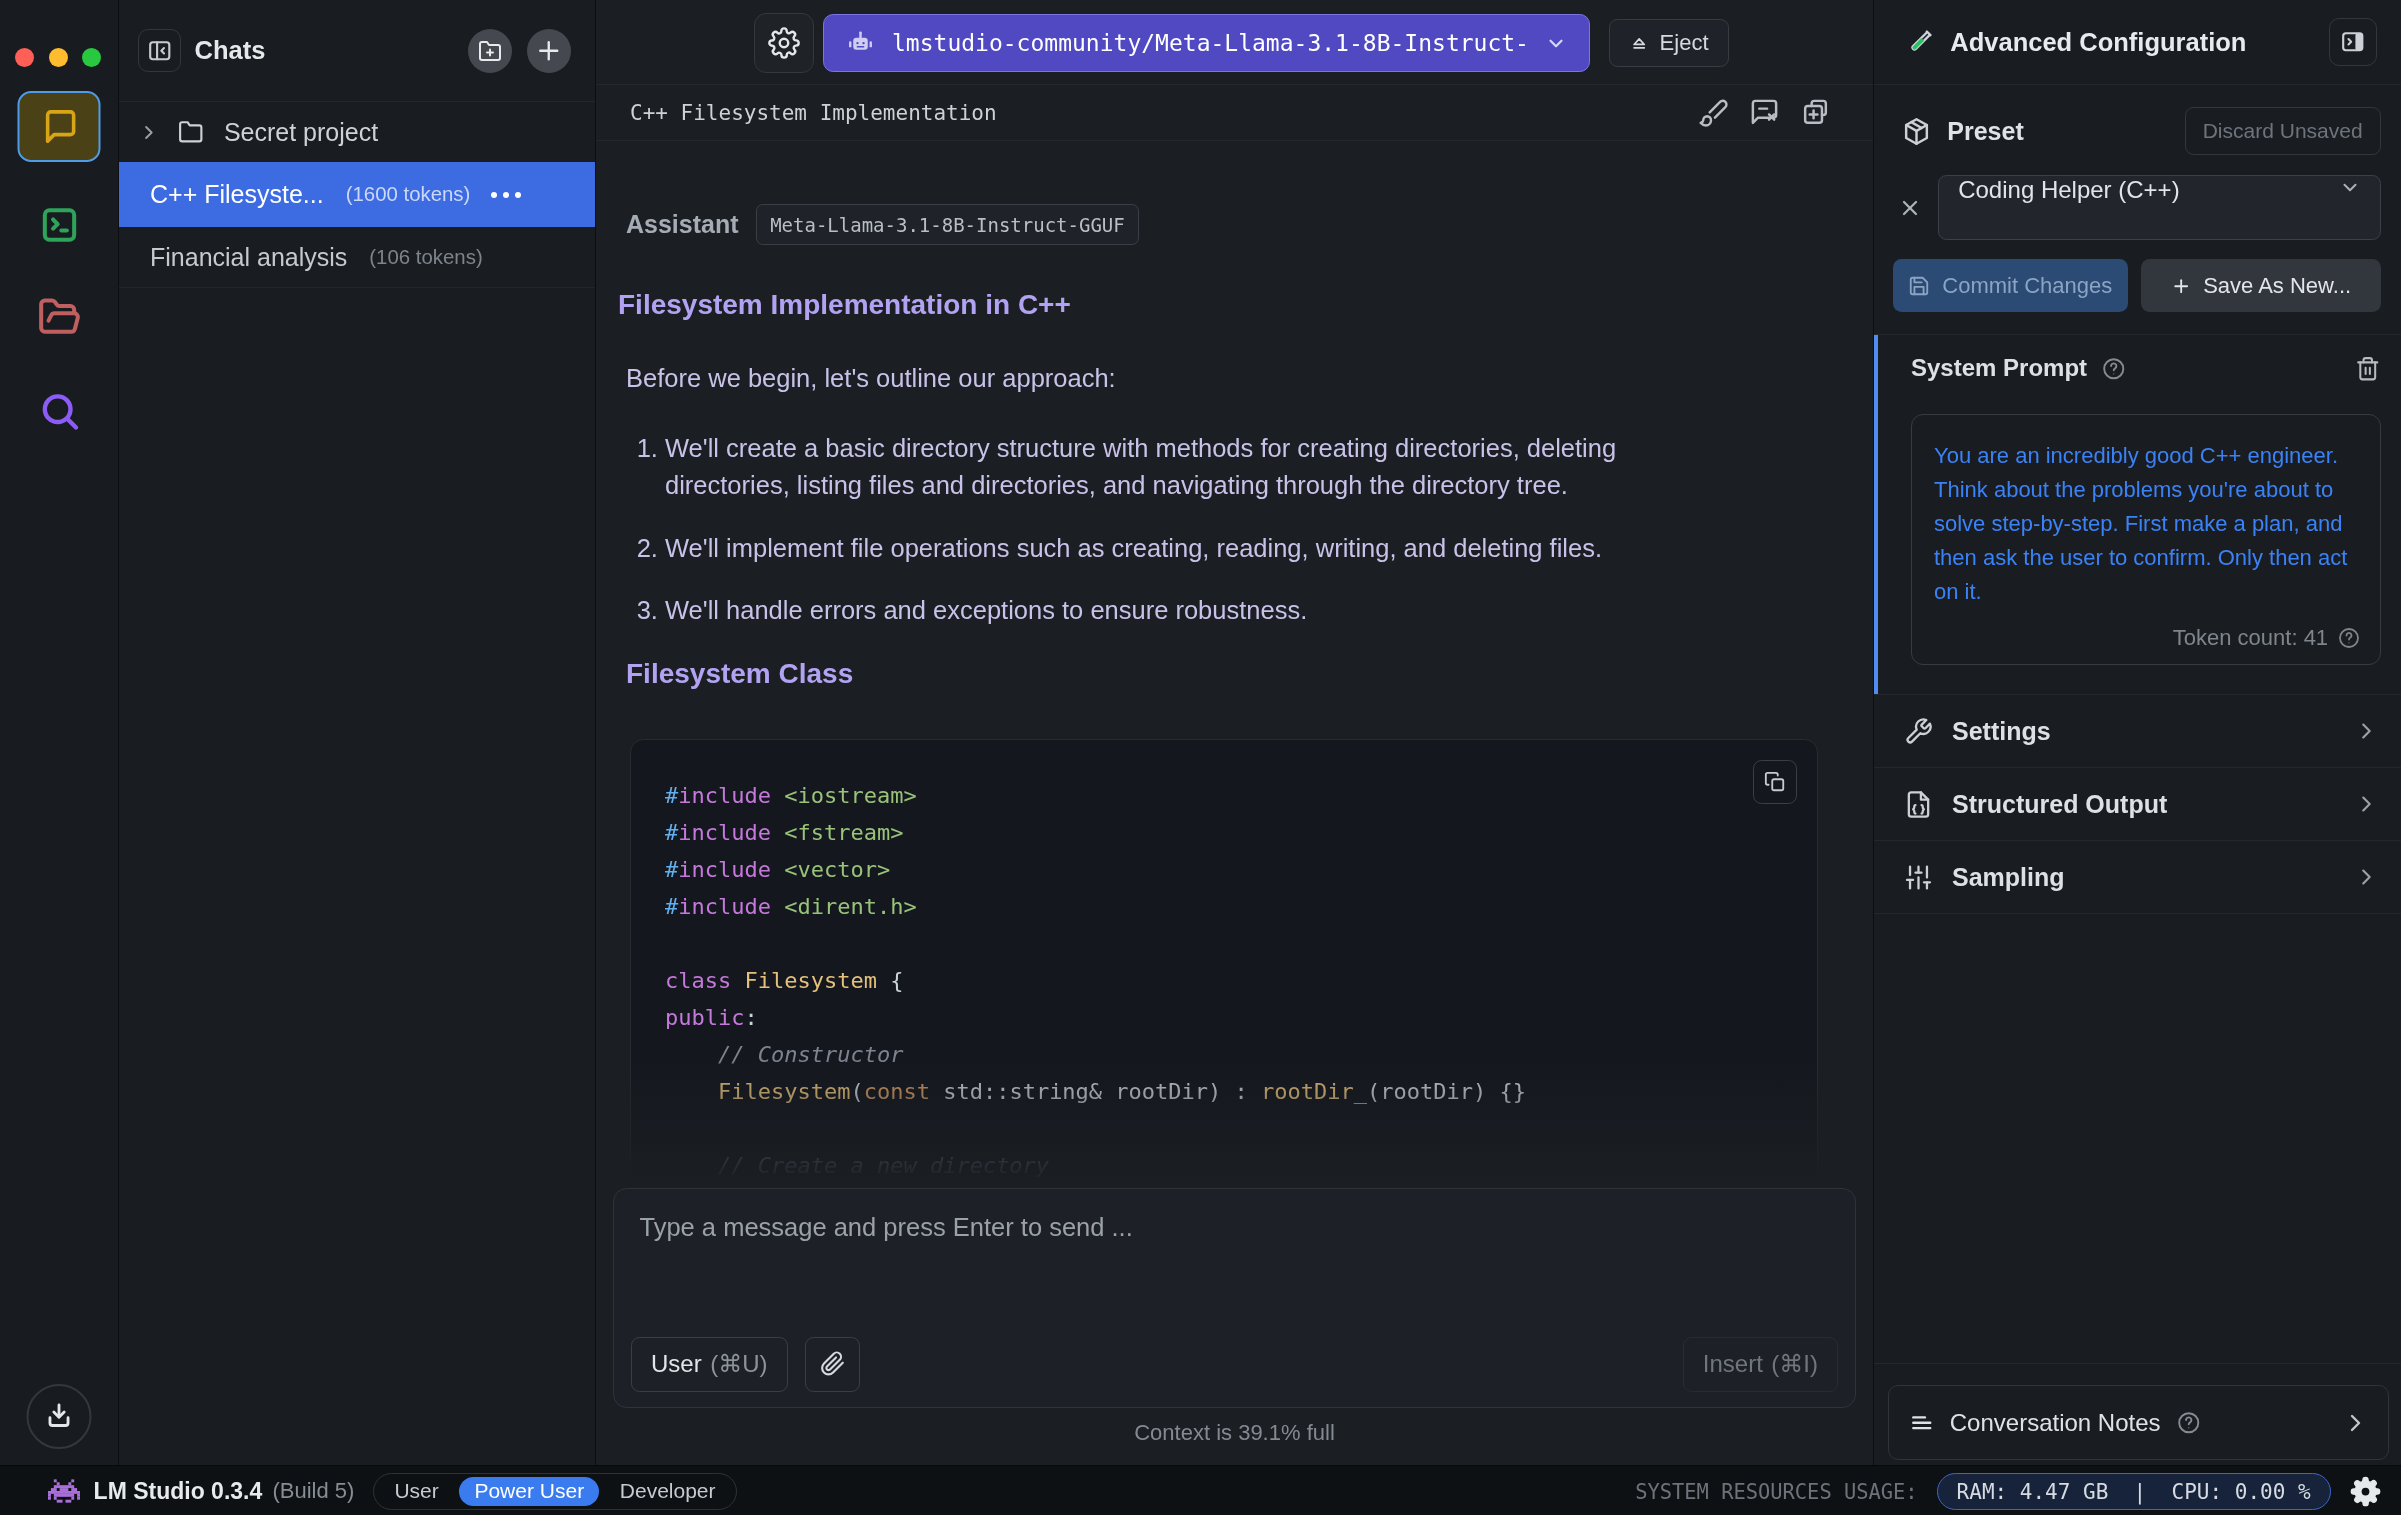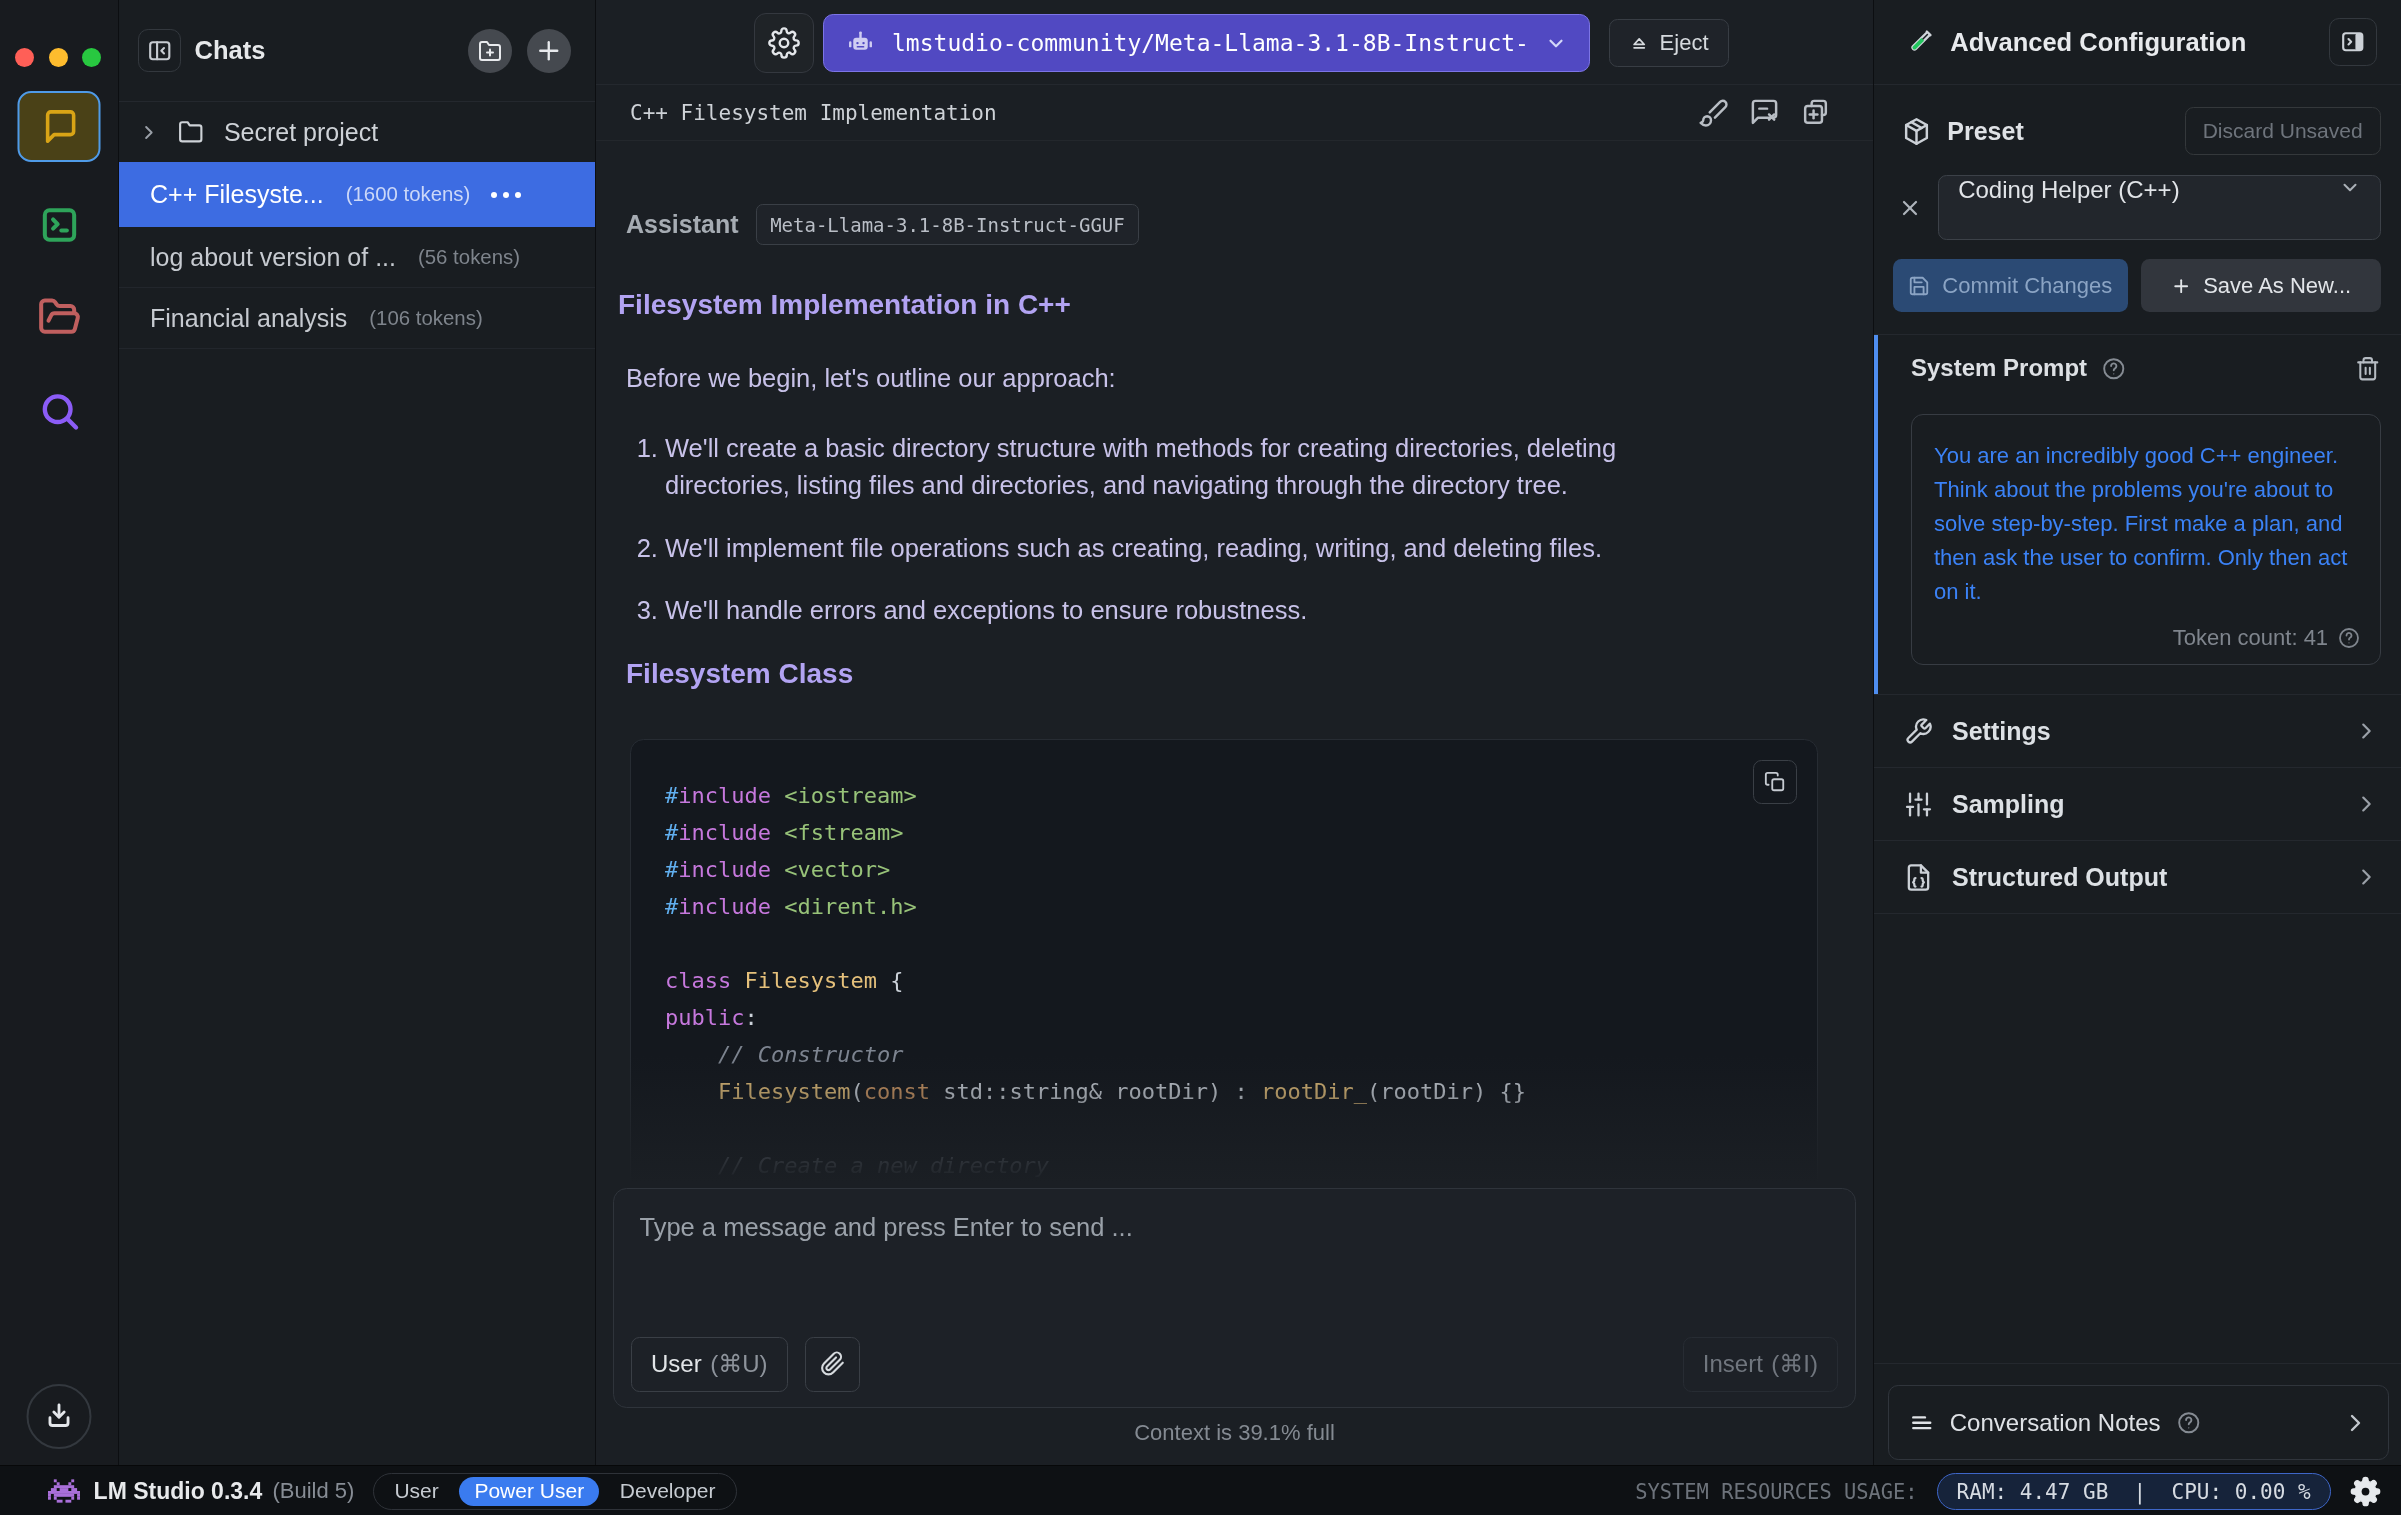--- a/index.html
+++ b/index.html
@@ -227,24 +227,20 @@
     <div class="chat-item selected">
       <span class="chat-label">C++ Filesyste...</span>
       <span class="tokens">(1600 tokens)</span>
       <span class="dots">
           <i></i>
           <i></i>
           <i></i>
         </span>
     </div>
     <div class="chat-item">
-      <span class="chat-label">log about version of ...</span>
-      <span class="tokens">(56 tokens)</span>
-    </div>
-    <div class="chat-item">
       <span class="chat-label">Financial analysis</span>
       <span class="tokens">(106 tokens)</span>
     </div>
   </div>
 
   <div class="main">
     <div class="main-topbar">
       <div class="gear-btn">
         <span>
           <svg width="32" height="32" viewBox="0 0 24 24" fill="none" stroke="currentColor" stroke-width="1.8" stroke-linecap="round" stroke-linejoin="round">
@@ -500,49 +496,49 @@
       </span>
       <span class="lbl">Settings</span>
       <span class="chev">
         <svg width="22" height="22" viewBox="0 0 24 24" fill="none" stroke="currentColor" stroke-width="2.4" stroke-linecap="round" stroke-linejoin="round">
             <polyline points="9 5 16 12 9 19"></polyline>
           </svg>
       </span>
     </div>
     <div class="rp-row">
       <span class="rp-icon">
+        <svg width="29" height="29" viewBox="0 0 24 24" fill="none" stroke="currentColor" stroke-width="1.9" stroke-linecap="round" stroke-linejoin="round">
+            <path d="M14 2H6a2 2 0 0 0-2 2v16a2 2 0 0 0 2 2h12a2 2 0 0 0 2-2V8z"></path>
+            <path d="M14 2v6h6"></path>
+            <path d="M9.5 12.5c-1 0-1 .9-1 1.75S7.6 16 7.6 16s.9.75.9 1.6 0 1.9 1 1.9"></path>
+            <path d="M14.5 12.5c1 0 1 .9 1 1.75s.9 1.75.9 1.75-.9.75-.9 1.6 0 1.9-1 1.9"></path>
+          </svg>
+      </span>
+      <span class="lbl">Structured Output</span>
+      <span class="chev">
+        <svg width="22" height="22" viewBox="0 0 24 24" fill="none" stroke="currentColor" stroke-width="2.4" stroke-linecap="round" stroke-linejoin="round">
+            <polyline points="9 5 16 12 9 19"></polyline>
+          </svg>
+      </span>
+    </div>
+    <div class="rp-row">
+      <span class="rp-icon">
         <svg width="29" height="29" viewBox="0 0 24 24" fill="none" stroke="currentColor" stroke-width="1.9" stroke-linecap="round">
             <line x1="5" y1="21" x2="5" y2="14"></line>
             <line x1="5" y1="10" x2="5" y2="3"></line>
             <line x1="12" y1="21" x2="12" y2="12"></line>
             <line x1="12" y1="8" x2="12" y2="3"></line>
             <line x1="19" y1="21" x2="19" y2="16"></line>
             <line x1="19" y1="12" x2="19" y2="3"></line>
             <line x1="2.5" y1="14" x2="7.5" y2="14"></line>
             <line x1="9.5" y1="8" x2="14.5" y2="8"></line>
             <line x1="16.5" y1="16" x2="21.5" y2="16"></line>
           </svg>
       </span>
       <span class="lbl">Sampling</span>
-      <span class="chev">
-        <svg width="22" height="22" viewBox="0 0 24 24" fill="none" stroke="currentColor" stroke-width="2.4" stroke-linecap="round" stroke-linejoin="round">
-            <polyline points="9 5 16 12 9 19"></polyline>
-          </svg>
-      </span>
-    </div>
-    <div class="rp-row">
-      <span class="rp-icon">
-        <svg width="29" height="29" viewBox="0 0 24 24" fill="none" stroke="currentColor" stroke-width="1.9" stroke-linecap="round" stroke-linejoin="round">
-            <path d="M14 2H6a2 2 0 0 0-2 2v16a2 2 0 0 0 2 2h12a2 2 0 0 0 2-2V8z"></path>
-            <path d="M14 2v6h6"></path>
-            <path d="M9.5 12.5c-1 0-1 .9-1 1.75S7.6 16 7.6 16s.9.75.9 1.6 0 1.9 1 1.9"></path>
-            <path d="M14.5 12.5c1 0 1 .9 1 1.75s.9 1.75.9 1.75-.9.75-.9 1.6 0 1.9-1 1.9"></path>
-          </svg>
-      </span>
-      <span class="lbl">Structured Output</span>
       <span class="chev">
         <svg width="22" height="22" viewBox="0 0 24 24" fill="none" stroke="currentColor" stroke-width="2.4" stroke-linecap="round" stroke-linejoin="round">
             <polyline points="9 5 16 12 9 19"></polyline>
           </svg>
       </span>
     </div>
 
     <div class="rp-bottom-divider"></div>
     <div class="notes-box">
       <span style="color:#dfe2e6">

